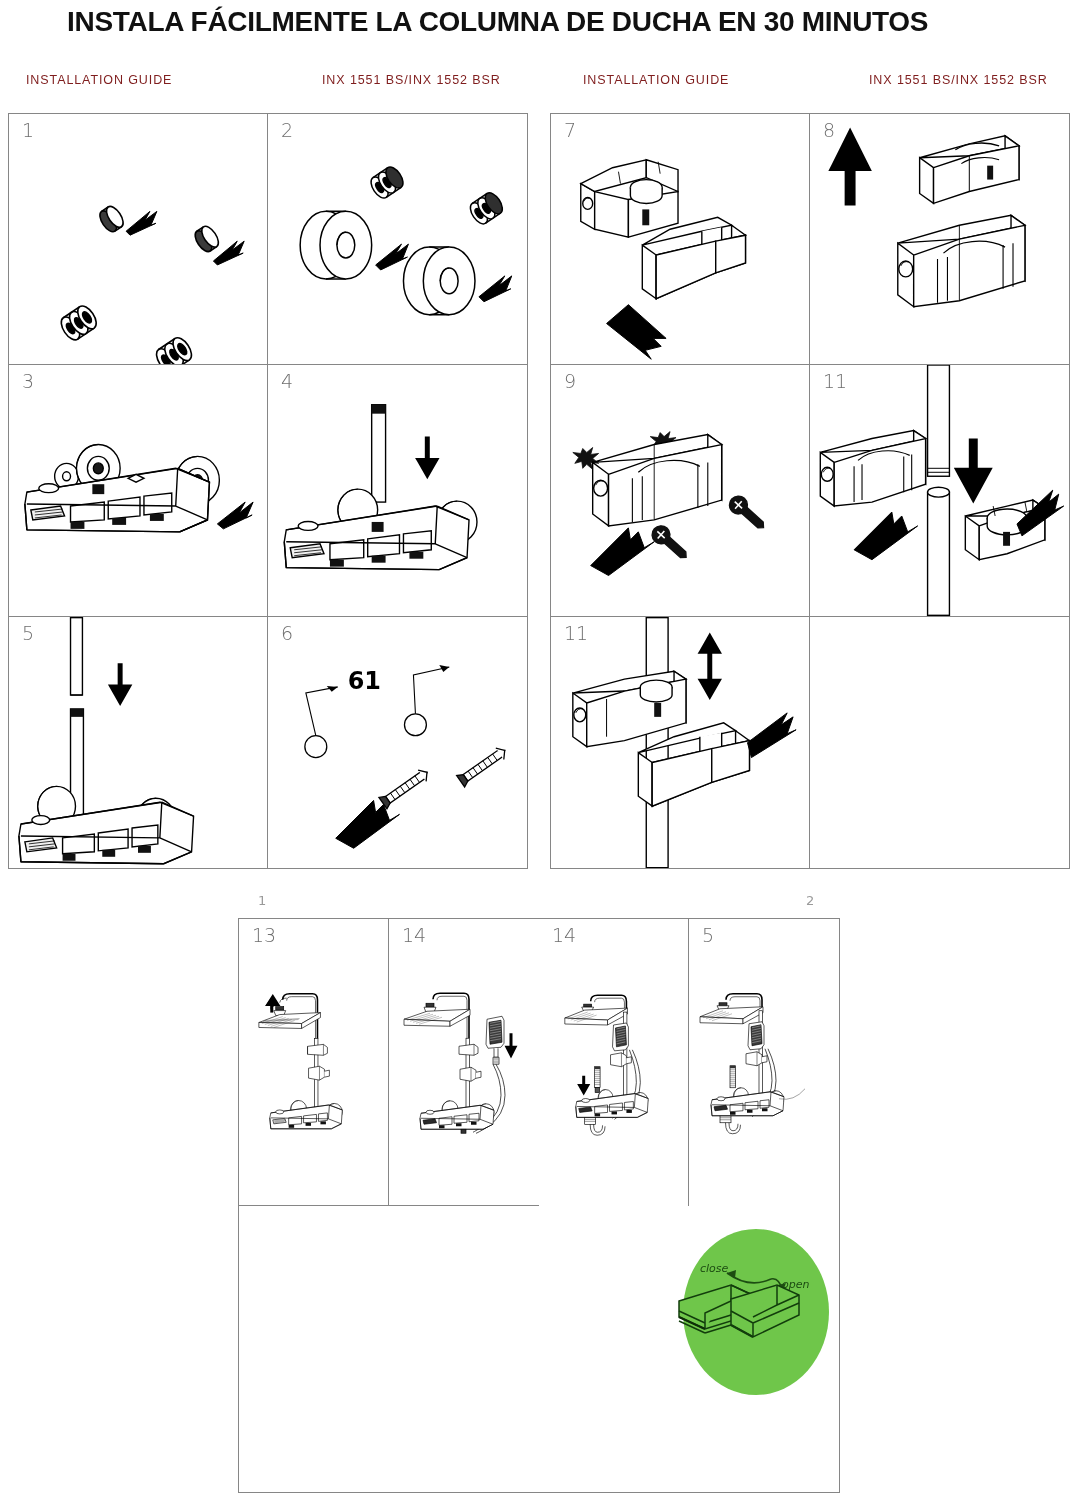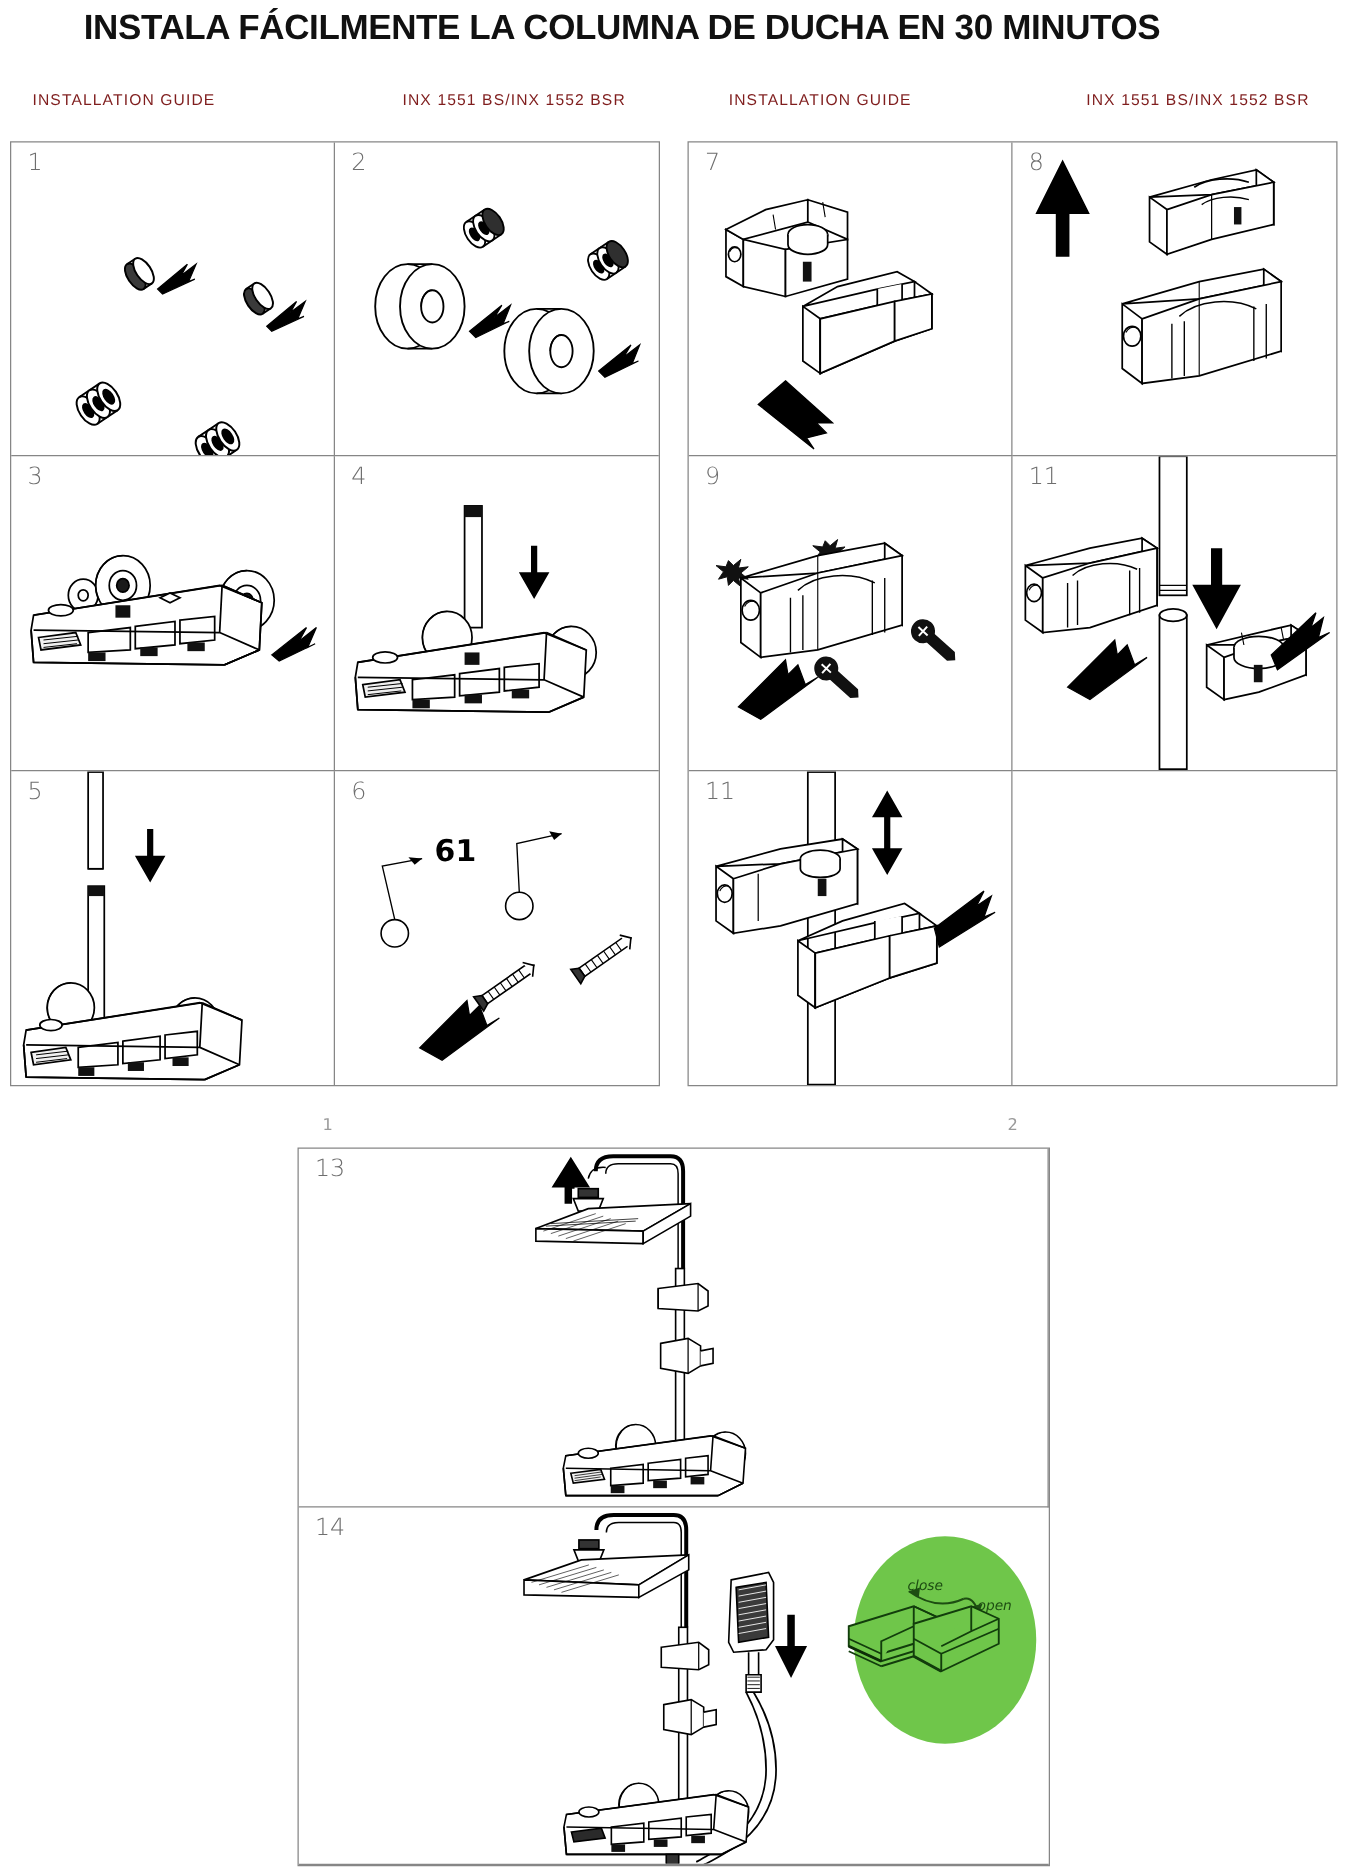--- a/index.html
+++ b/index.html
@@ -20,21 +20,21 @@
   .sh-l2{left:322px;}
   .sh-r1{left:583px;}
   .sh-r2{left:869px;}
 
   .grid{position:absolute;border:1.5px solid #868686;box-sizing:border-box;display:grid;background:#fff;}
   #grid-left{left:8px;top:113px;width:520px;height:756px;
     grid-template-columns:1fr 1fr;grid-template-rows:1fr 1fr 1fr;}
   #grid-right{left:550px;top:113px;width:520px;height:756px;
     grid-template-columns:1fr 1fr;grid-template-rows:1fr 1fr 1fr;}
   #grid-bottom{left:238px;top:918px;width:602px;height:575px;
-    grid-template-columns:1fr;grid-template-rows:1fr 1fr;}
+    grid-template-columns:1fr 1fr 1fr 1fr;grid-template-rows:1fr 1fr;}
 
   .panel{position:relative;border-right:1.5px solid #868686;border-bottom:1.5px solid #868686;box-sizing:border-box;overflow:hidden;}
   .grid .panel:nth-child(2n){border-right:none;}
   #grid-left .panel:nth-child(n+5),#grid-right .panel:nth-child(n+5){border-bottom:none;}
   #grid-bottom .panel:nth-child(n+3){border-bottom:none;}
 
   .pnum{position:absolute;left:13px;top:7px;font-size:19px;color:#6e6e6e;
     font-family:"DejaVu Sans",sans-serif;font-weight:300;line-height:1;}
   .art{position:absolute;inset:0;font-weight:bold;}
   .art svg{width:100%;height:100%;display:block;}
@@ -690,21 +690,21 @@
           <ellipse cx="64" cy="216" rx="8" ry="4" fill="#fff"></ellipse>
         </g>
         <path d="M180 216 q30 6 52 -20" stroke="#4a4a4a" stroke-width="1" fill="none"></path>
       </svg>
     </div>
   </div>
 </div>
 
 <div class="detail-circle" id="detail-bubble" style="left:683px;top:1229px;width:146px;height:166px;background:#6fc64a;"></div>
 
-<div class="detail-label" id="detail-close-label" style="left:726px;top:1262px;">close</div>
+<div class="detail-label" id="detail-close-label" style="left:700px;top:1262px;">close</div>
 <div class="detail-label" id="detail-open-label" style="left:782px;top:1278px;">open</div>
 
 <svg id="detail-art" style="position:absolute;left:683px;top:1229px;width:146px;height:166px;overflow:visible;" viewBox="0 0 146 166" fill="none">
   <path d="M44 44 q22 16 44 6" stroke="#1d4d12" stroke-width="1.6" fill="none"></path>
   <path d="M44 44 l9 -3 -1 8 z" fill="#1d4d12"></path>
   <path d="M88 50 q8 -2 12 12" stroke="#1d4d12" stroke-width="1.6" fill="none"></path>
   <path d="M100 62 l-5 -6 8 -2 z" fill="#1d4d12"></path>
   <g stroke="#123d0c" stroke-width="1.5" fill="#6fc64a">
     <path d="M-4 72 L48 56 L74 68 L74 84 L22 100 L-4 88 Z"></path>
     <path d="M-4 82 L22 94 M-4 92 L22 104 M22 94 L74 78 M22 104 L74 88"></path>

